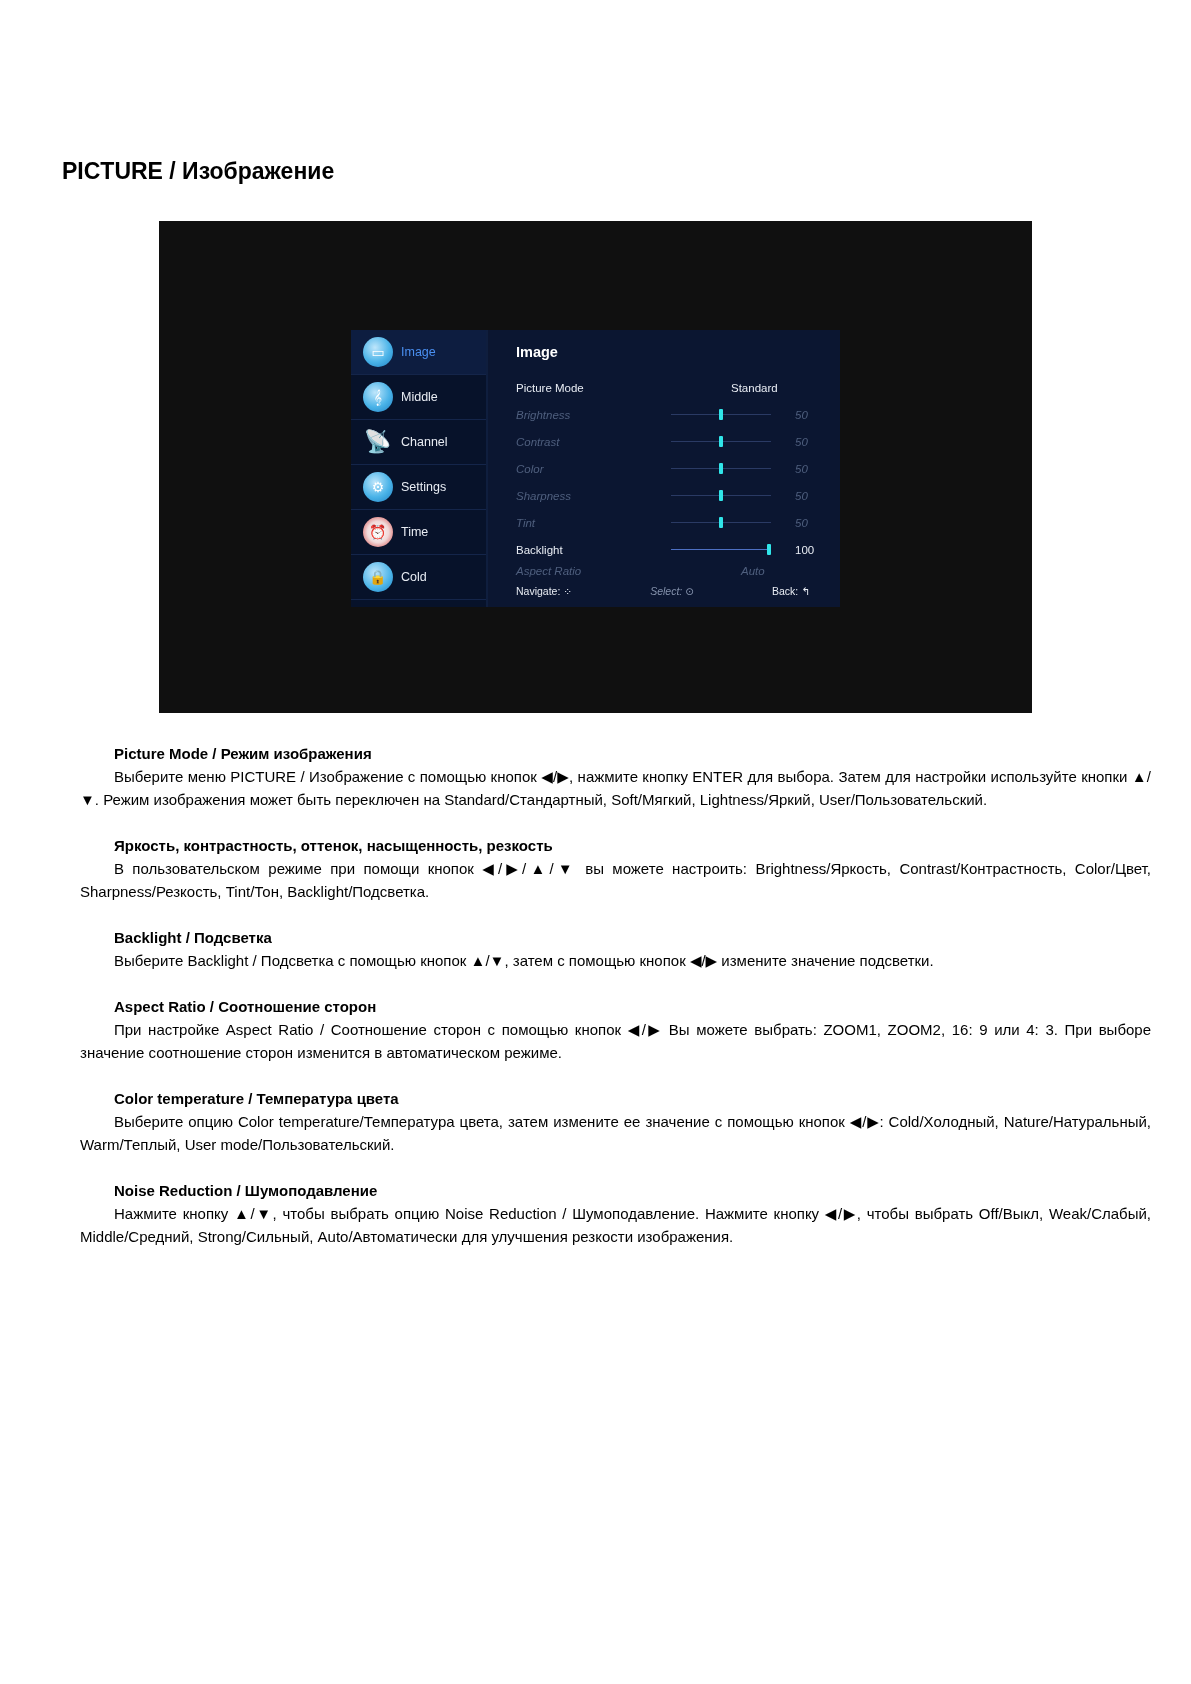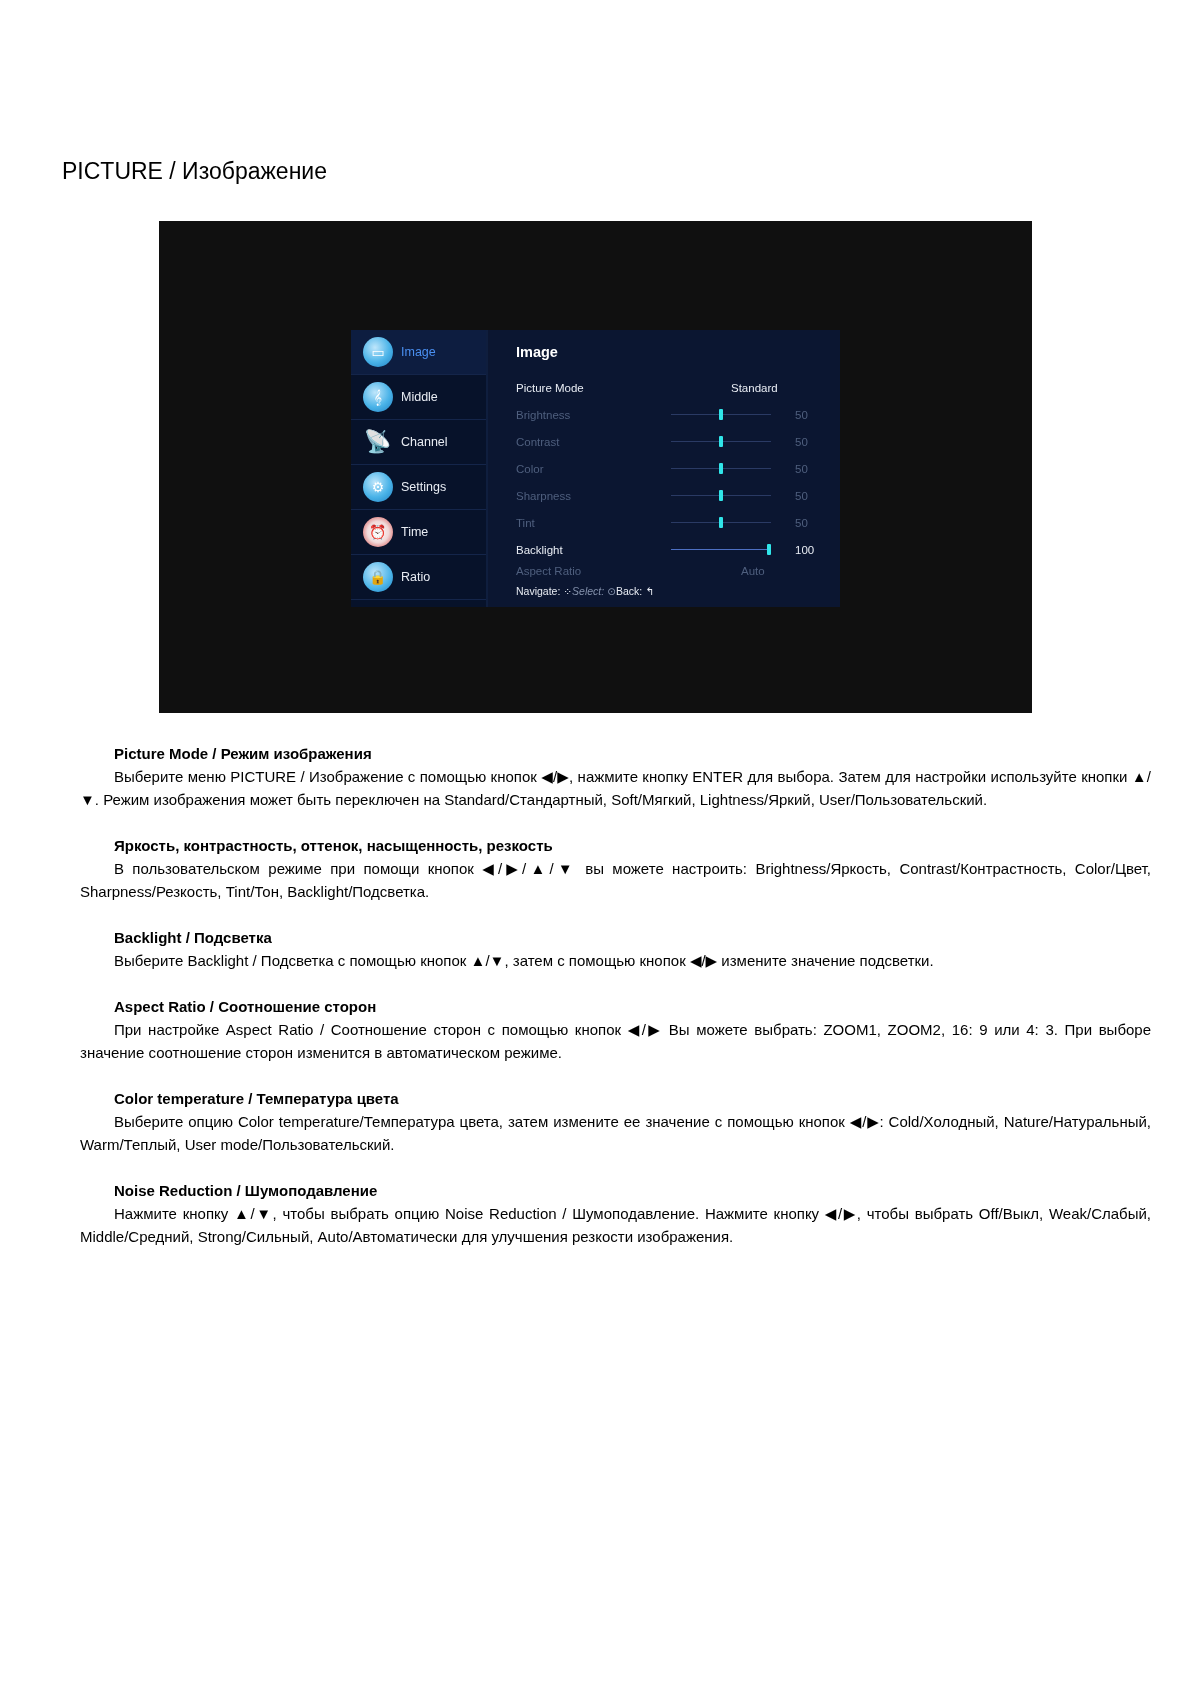--- a/index.html
+++ b/index.html
@@ -3,21 +3,21 @@
 <meta charset="utf-8">
 <style>
   html, body { margin: 0; padding: 0; }
   body {
     width: 1191px; height: 1684px; background: #ffffff; position: relative;
     font-family: "Liberation Sans", "DejaVu Sans", sans-serif; color: #000;
     overflow: hidden;
   }
   .page-title {
     position: absolute; left: 62px; top: 158px;
-    font-size: 23px; font-weight: normal; letter-spacing: 0;
+    font-size: 23px; font-weight: bold; letter-spacing: 0;
   }
   .tv-frame {
     position: absolute; left: 159px; top: 221px; width: 873px; height: 492px;
     background: #101010;
   }
   .osd {
     position: absolute; left: 192px; top: 109px; width: 489px; height: 277px;
     background: #0b1631; display: flex;
   }
   .osd-sidebar {
@@ -37,35 +37,35 @@
   }
   .osd-icon.channel { background: none; font-size: 22px; color: #9cc9ea; border-radius: 0; }
   .osd-icon.time { background: radial-gradient(circle, #fff 0%, #f0d9d9 50%, #d23a3a 100%); color: #c11; }
   .osd-icon.lock { background: radial-gradient(circle at 40% 35%, #bfe6fb 0%, #4ab3e8 60%, #1f7fc2 100%); color: #f2c230; }
   .osd-main { flex: 1; padding: 14px 0 0 28px; position: relative; color: #e8ecf3; }
   .osd-heading { font-size: 14.5px; font-weight: bold; margin-bottom: 14px; color: #ffffff; }
   .osd-row {
     height: 27px; display: flex; align-items: center; font-size: 11.5px; position: relative;
   }
   .osd-row .lbl { width: 155px; }
-  .osd-row.dim { color: #4f5f7e; }
+  .osd-row.dim { color: #4f5f7e; font-style: italic; }
   .osd-row.bright { color: #e8ecf3; }
   .track {
     position: relative; width: 100px; height: 1px; background: #2a3a64; margin-left: 0;
   }
   .track-fill { position: absolute; left: 0; top: 0; height: 1px; background: #4d6fc2; }
   .thumb {
     position: absolute; top: -5px; width: 4px; height: 11px; background: #30e5e9;
     border-radius: 1px;
   }
   .val { margin-left: 24px; width: 30px; }
   .mode-val { position: absolute; left: 215px; text-align: center; }
   .osd-footer {
     position: absolute; left: 28px; right: 30px; bottom: 10px;
-    display: flex; justify-content: flex-start; font-size: 10.5px; color: #e8ecf3;
+    display: flex; justify-content: space-between; font-size: 10.5px; color: #e8ecf3;
   }
   .osd-footer .dim { color: #8592ac; font-style: italic; }
   .doc {
     position: absolute; left: 80px; top: 742px; width: 1071px;
     font-size: 15px; line-height: 23px;
   }
   .section { margin-bottom: 23px; }
   .sec-head { font-weight: bold; padding-left: 34px; }
   .sec-body { text-align: justify; text-indent: 34px; }
 </style>
@@ -92,21 +92,21 @@
       <div class="osd-item">
         <span class="osd-icon">⚙</span>
         <span>Settings</span>
       </div>
       <div class="osd-item">
         <span class="osd-icon time">⏰</span>
         <span>Time</span>
       </div>
       <div class="osd-item">
         <span class="osd-icon lock">🔒</span>
-        <span>Ratio</span>
+        <span>Cold</span>
       </div>
     </div>
 
     <div class="osd-main">
       <div class="osd-heading">Image</div>
 
       <div class="osd-row bright">
         <span class="lbl">Picture Mode</span>
         <span class="mode-val">Standard</span>
       </div>

